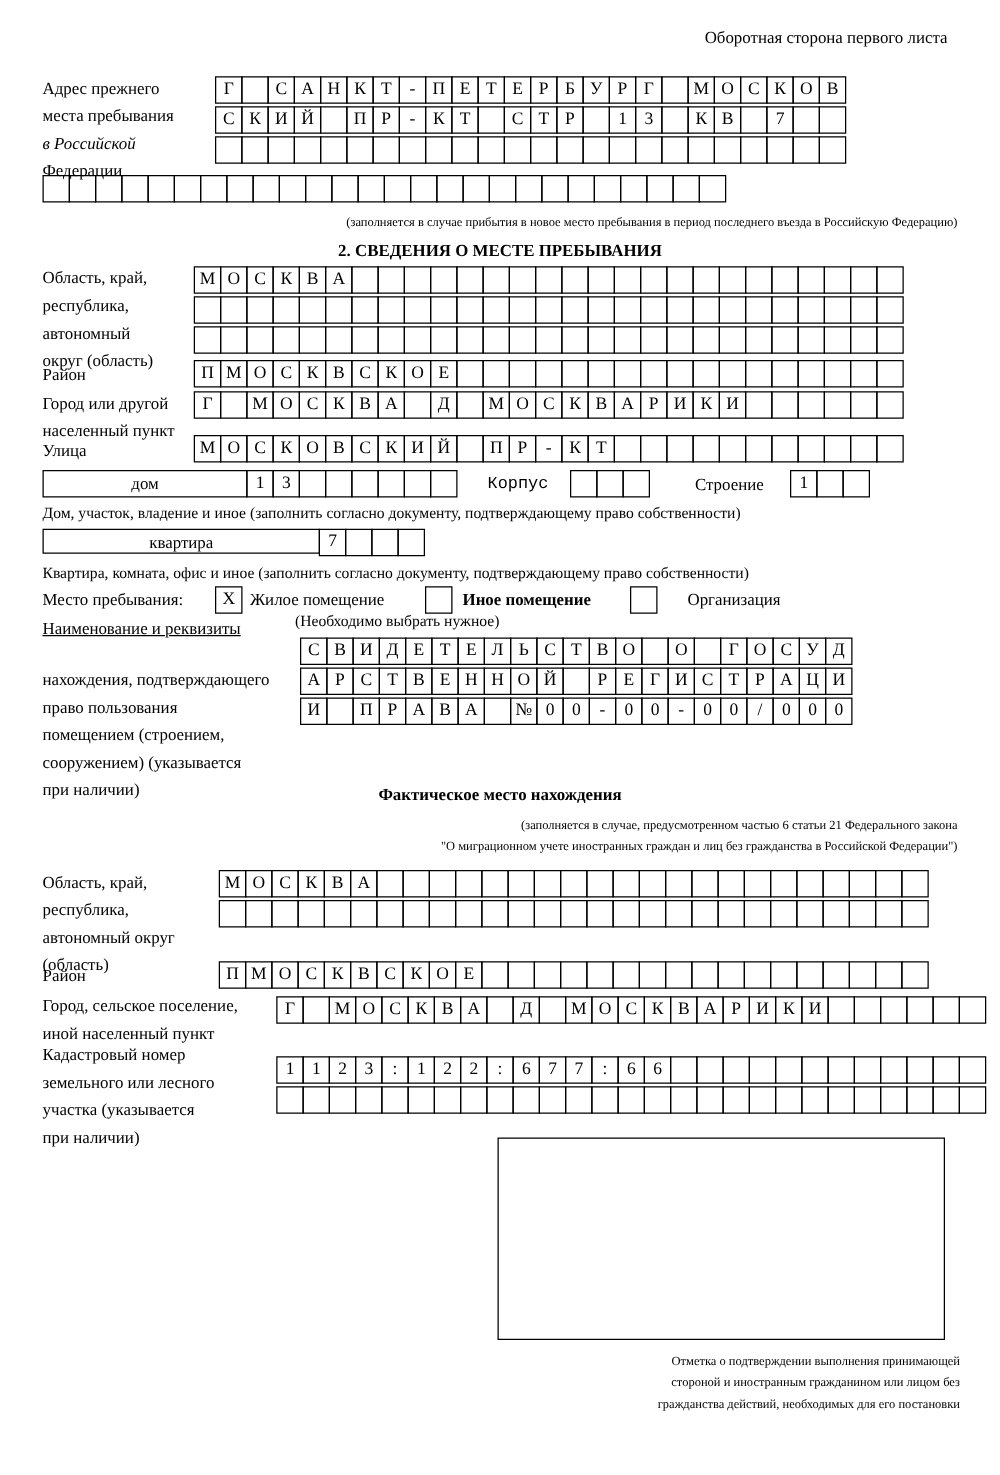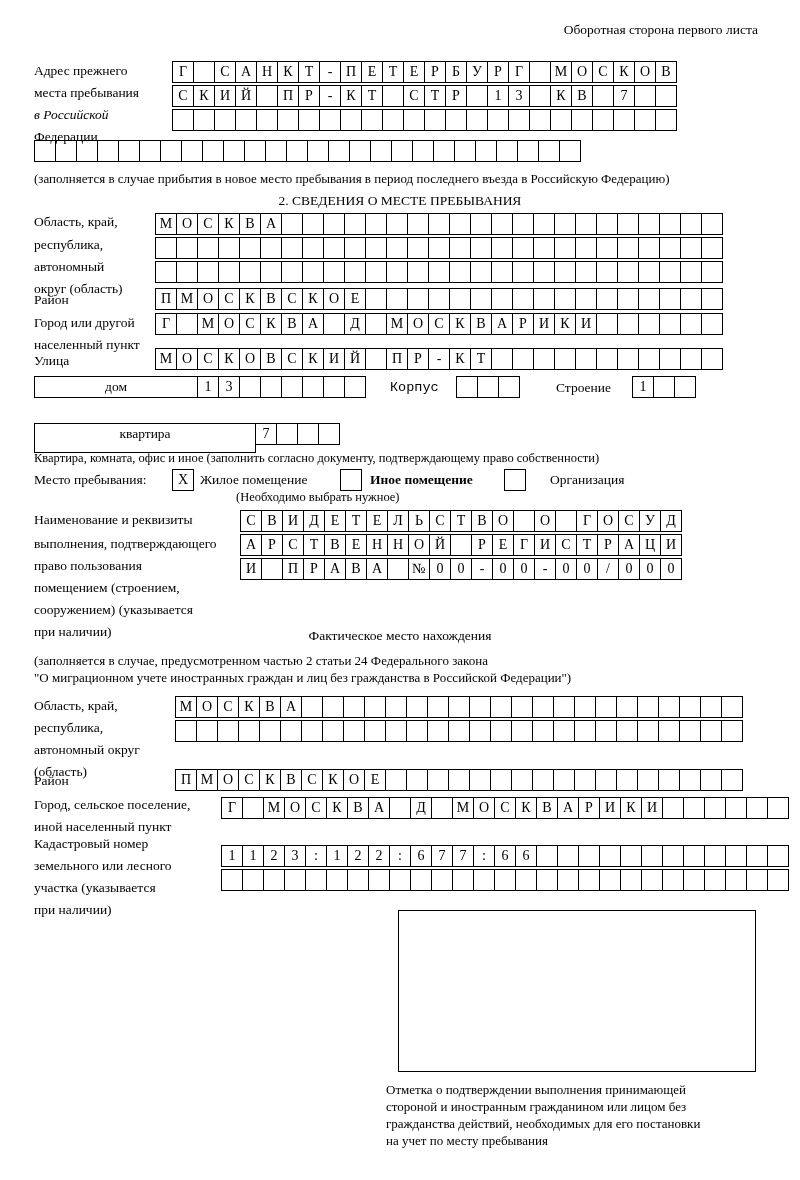--- a/index.html
+++ b/index.html
@@ -26,21 +26,21 @@
     top: 22px; right: 42px;
     font-size: 13.5px;
   }
 
   .lbl {
     font-size: 13.5px;
     line-height: 17px;
   }
   .lbl-sm { font-size: 12.5px; line-height: 16px; }
   .center { text-align: center; }
-  .bold { font-weight: normal; }
+  .bold { font-weight: bold; }
 
   
   .row {
     position: absolute;
     display: flex;
   }
   .cell {
     width: 22px;
     height: 22px;
     border: 1px solid #000;
@@ -70,21 +70,21 @@
     font-size: 14px;
     line-height: 20px;
   }
 
   .bigbox {
     position: absolute;
     border: 1px solid #000;
     box-sizing: border-box;
   }
 
-  .note { font-size: 13px; line-height: 15px; text-align: left; }
+  .note { font-size: 10px; line-height: 15px; text-align: right; }
 </style>
 </head>
 <body>
 
 <div class="page">
 
   <div class="abs hdr-right">Оборотная сторона первого листа</div>
 
   <div class="abs lbl" style="left:34px; top:62px;">Адрес прежнего</div>
   <div class="abs lbl" style="left:34px; top:84px;">места пребывания</div>
@@ -406,41 +406,42 @@
       <div class="cell"></div>
       <div class="cell"></div>
     </div>
   <div class="abs lbl" style="left:556px; top:379px;">Строение</div>
   <div class="row" id="s2-stroenie" style="left:632px; top:376px;">
       <div class="cell">1</div>
       <div class="cell"></div>
       <div class="cell"></div>
     </div>
 
-
-  <div class="boxline" style="left:34px; top:423px; width:222px; height:30px;">квартира</div>
+  <div class="abs lbl-sm" style="left:34px; top:402px;">Дом, участок, владение и иное (заполнить согласно документу, подтверждающему право собственности)</div>
+
+  <div class="boxline" style="left:34px; top:423px; width:222px; height:20px;">квартира</div>
   <div class="row" id="s2-flat" style="left:255px; top:423px;">
       <div class="cell">7</div>
       <div class="cell"></div>
       <div class="cell"></div>
       <div class="cell"></div>
     </div>
   <div class="abs lbl-sm" style="left:34px; top:450px;">Квартира, комната, офис и иное (заполнить согласно документу, подтверждающему право собственности)</div>
 
   <div class="abs lbl" style="left:34px; top:471px;">Место пребывания:</div>
   <div class="chk" style="left:172px; top:469px;">X</div>
   <div class="abs lbl" style="left:200px; top:471px;">Жилое помещение</div>
   <div class="chk" style="left:340px; top:469px;"></div>
   <div class="abs lbl" style="left:370px; top:471px;font-weight:bold;">Иное помещение</div>
   <div class="chk" style="left:504px; top:469px;"></div>
   <div class="abs lbl" style="left:550px; top:471px;">Организация</div>
   <div class="abs lbl-sm" style="left:236px; top:489px;">(Необходимо выбрать нужное)</div>
 
-  <div class="abs lbl" style="left:34px; top:511px;">Наименование и реквизиты</div>
-  <div class="abs lbl" style="left:34px; top:535px;">выполнения, подтверждающего</div>
+  <div class="abs lbl" style="left:34px; top:494px;text-decoration:underline;">Наименование и реквизиты</div>
+  <div class="abs lbl" style="left:34px; top:535px;">нахождения, подтверждающего</div>
   <div class="abs lbl" style="left:34px; top:557px;">право пользования</div>
   <div class="abs lbl" style="left:34px; top:579px;">помещением (строением,</div>
   <div class="abs lbl" style="left:34px; top:601px;">сооружением) (указывается</div>
   <div class="abs lbl" style="left:34px; top:623px;">при наличии)</div>
 
   <div class="row" id="s2-doc0" style="left:240px; top:510px;">
       <div class="cell">С</div>
       <div class="cell">В</div>
       <div class="cell">И</div>
       <div class="cell">Д</div>
@@ -503,21 +504,21 @@
       <div class="cell">-</div>
       <div class="cell">0</div>
       <div class="cell">0</div>
       <div class="cell">/</div>
       <div class="cell">0</div>
       <div class="cell">0</div>
       <div class="cell">0</div>
     </div>
 
   <div class="abs lbl bold center" style="left:34px; top:627px; width:732px;">Фактическое место нахождения</div>
-  <div class="abs note" style="left:34px; top:653px; width:732px;">(заполняется в случае, предусмотренном частью 2 статьи 24 Федерального закона</div>
+  <div class="abs note" style="left:34px; top:653px; width:732px;">(заполняется в случае, предусмотренном частью 6 статьи 21 Федерального закона</div>
   <div class="abs note" style="left:34px; top:670px; width:732px;">"О миграционном учете иностранных граждан и лиц без гражданства в Российской Федерации")</div>
 
   <div class="abs lbl" style="left:34px; top:697px;">Область, край,</div>
   <div class="abs lbl" style="left:34px; top:719px;">республика,</div>
   <div class="abs lbl" style="left:34px; top:741px;">автономный округ</div>
   <div class="abs lbl" style="left:34px; top:763px;">(область)</div>
 
   <div class="row" id="s3-reg0" style="left:175px; top:696px;">
       <div class="cell">М</div>
       <div class="cell">О</div>
@@ -701,15 +702,14 @@
       <div class="cell"></div>
       <div class="cell"></div>
       <div class="cell"></div>
       <div class="cell"></div>
     </div>
 
   <div class="bigbox" style="left:398px; top:910px; width:358px; height:162px;"></div>
   <div class="abs note" style="left:386px; top:1082px; width:382px;">Отметка о подтверждении выполнения принимающей</div>
   <div class="abs note" style="left:386px; top:1116px; width:382px;">гражданства действий, необходимых для его постановки</div>
   <div class="abs note" style="left:386px; top:1099px; width:382px;">стороной и иностранным гражданином или лицом без</div>
-  <div class="abs note" style="left:386px; top:1133px; width:382px;">на учет по месту пребывания</div>
 
 </div>
 
 </body></html>

